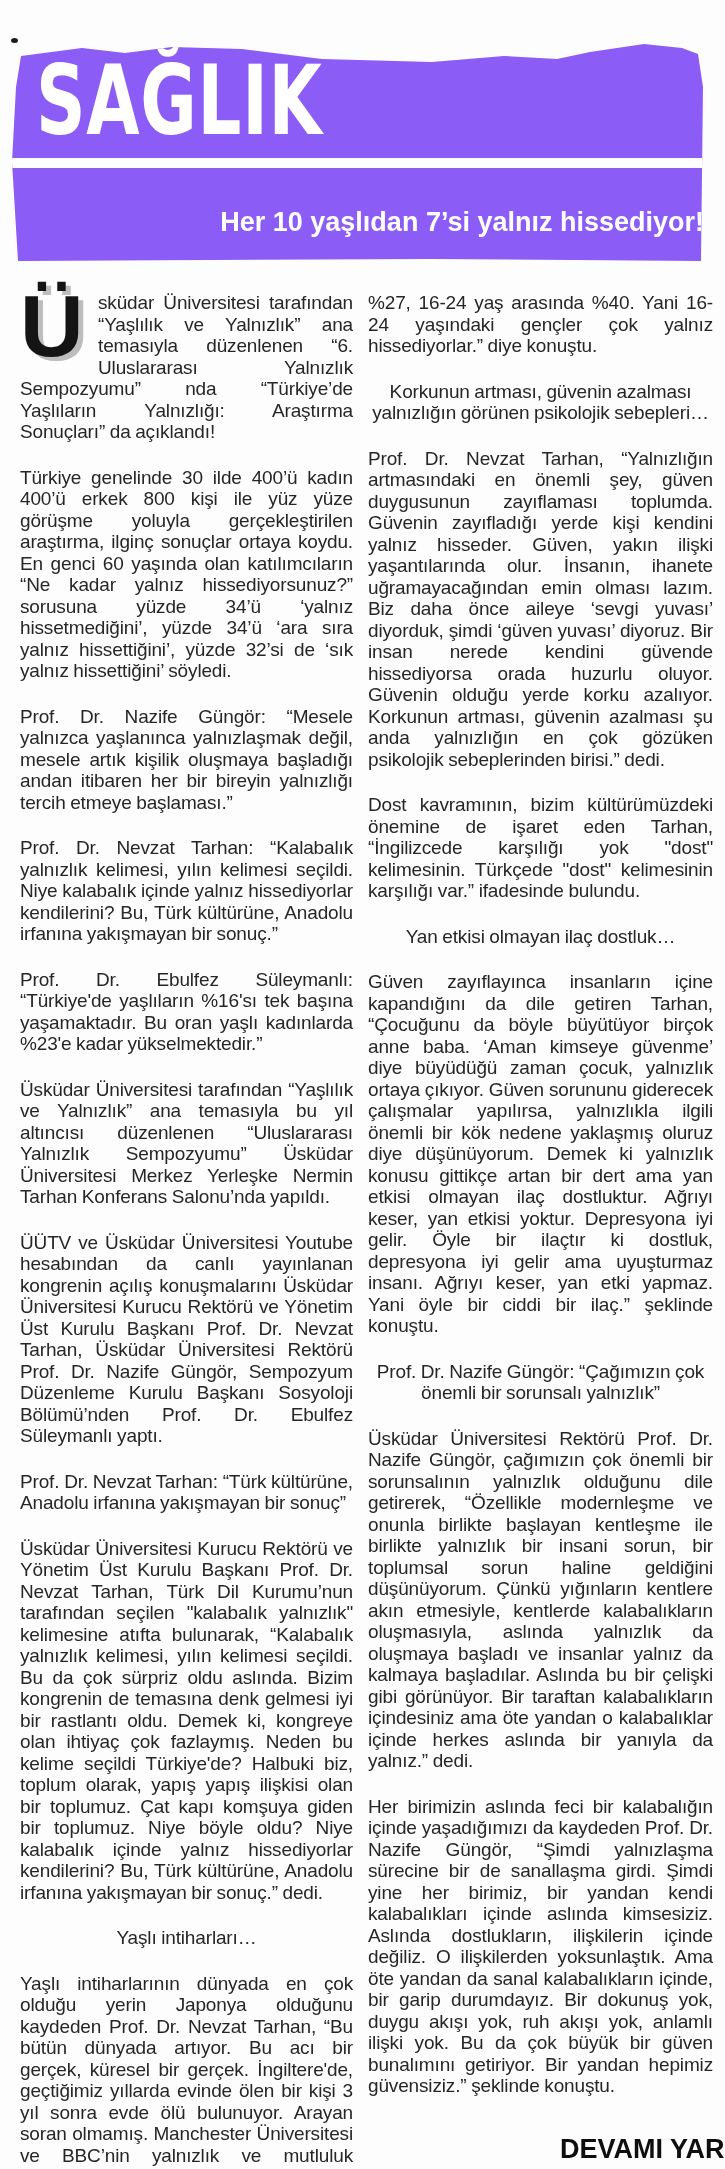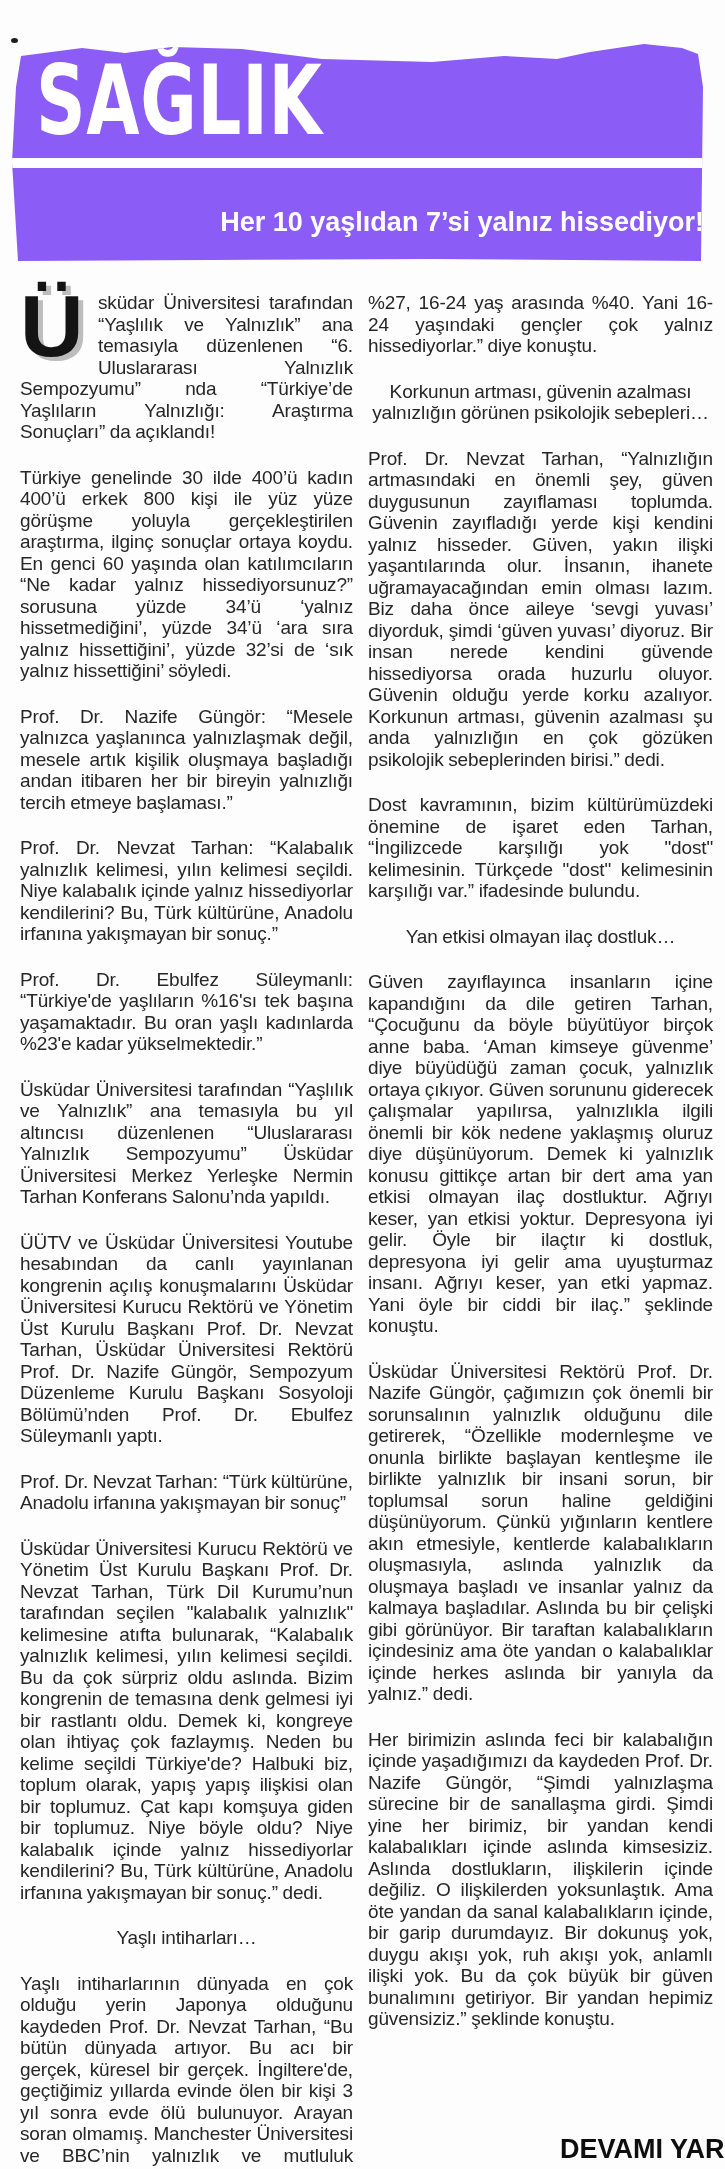--- a/index.html
+++ b/index.html
@@ -93,19 +93,20 @@
     <p>Yaşlı intiharlarının dünyada en çok olduğu yerin Japonya olduğunu kaydeden Prof. Dr. Nevzat Tarhan, “Bu bütün dünyada artıyor. Bu acı bir gerçek, küresel bir gerçek. İngiltere'de, geçtiğimiz yıllarda evinde ölen bir kişi 3 yıl sonra evde ölü bulunuyor. Arayan soran olmamış. Manchester Üniversitesi ve BBC’nin yalnızlık ve mutluluk çalışması içerisinde yalnızlık sorusu soruyorlar. ‘Kendimi çok yalnız hissediyorum’ diyenlerin oranı 75 yaşın üzerinde</p>
   </div>
 
   <div class="column right">
     <p>%27, 16-24 yaş arasında %40. Yani 16-24 yaşındaki gençler çok yalnız hissediyorlar.” diye konuştu.</p>
     <p class="subhead">Korkunun artması, güvenin azalması yalnızlığın görünen psikolojik sebepleri…</p>
     <p>Prof. Dr. Nevzat Tarhan, “Yalnızlığın artmasındaki en önemli şey, güven duygusunun zayıflaması toplumda. Güvenin zayıfladığı yerde kişi kendini yalnız hisseder. Güven, yakın ilişki yaşantılarında olur. İnsanın, ihanete uğramayacağından emin olması lazım. Biz daha önce aileye ‘sevgi yuvası’ diyorduk, şimdi ‘güven yuvası’ diyoruz. Bir insan nerede kendini güvende hissediyorsa orada huzurlu oluyor. Güvenin olduğu yerde korku azalıyor. Korkunun artması, güvenin azalması şu anda yalnızlığın en çok gözüken psikolojik sebeplerinden birisi.” dedi.</p>
     <p>Dost kavramının, bizim kültürümüzdeki önemine de işaret eden Tarhan, “İngilizcede karşılığı yok "dost" kelimesinin. Türkçede "dost" kelimesinin karşılığı var.” ifadesinde bulundu.</p>
     <p class="subhead">Yan etkisi olmayan ilaç dostluk…</p>
     <p>Güven zayıflayınca insanların içine kapandığını da dile getiren Tarhan, “Çocuğunu da böyle büyütüyor birçok anne baba. ‘Aman kimseye güvenme’ diye büyüdüğü zaman çocuk, yalnızlık ortaya çıkıyor. Güven sorununu giderecek çalışmalar yapılırsa, yalnızlıkla ilgili önemli bir kök nedene yaklaşmış oluruz diye düşünüyorum. Demek ki yalnızlık konusu gittikçe artan bir dert ama yan etkisi olmayan ilaç dostluktur. Ağrıyı keser, yan etkisi yoktur. Depresyona iyi gelir. Öyle bir ilaçtır ki dostluk, depresyona iyi gelir ama uyuşturmaz insanı. Ağrıyı keser, yan etki yapmaz. Yani öyle bir ciddi bir ilaç.” şeklinde konuştu.</p>
+    <p class="subhead">Prof. Dr. Nazife Güngör: “Çağımızın çok önemli bir sorunsalı yalnızlık”</p>
     <p>Üsküdar Üniversitesi Rektörü Prof. Dr. Nazife Güngör, çağımızın çok önemli bir sorunsalının yalnızlık olduğunu dile getirerek, “Özellikle modernleşme ve onunla birlikte başlayan kentleşme ile birlikte yalnızlık bir insani sorun, bir toplumsal sorun haline geldiğini düşünüyorum. Çünkü yığınların kentlere akın etmesiyle, kentlerde kalabalıkların oluşmasıyla, aslında yalnızlık da oluşmaya başladı ve insanlar yalnız da kalmaya başladılar. Aslında bu bir çelişki gibi görünüyor. Bir taraftan kalabalıkların içindesiniz ama öte yandan o kalabalıklar içinde herkes aslında bir yanıyla da yalnız.” dedi.</p>
     <p>Her birimizin aslında feci bir kalabalığın içinde yaşadığımızı da kaydeden Prof. Dr. Nazife Güngör, “Şimdi yalnızlaşma sürecine bir de sanallaşma girdi. Şimdi yine her birimiz, bir yandan kendi kalabalıkları içinde aslında kimsesiziz. Aslında dostlukların, ilişkilerin içinde değiliz. O ilişkilerden yoksunlaştık. Ama öte yandan da sanal kalabalıkların içinde, bir garip durumdayız. Bir dokunuş yok, duygu akışı yok, ruh akışı yok, anlamlı ilişki yok. Bu da çok büyük bir güven bunalımını getiriyor. Bir yandan hepimiz güvensiziz.” şeklinde konuştu.</p>
   </div>
 
   <div class="continuation">DEVAMI YARIN</div>
 
 </div>
 
 </body></html>

